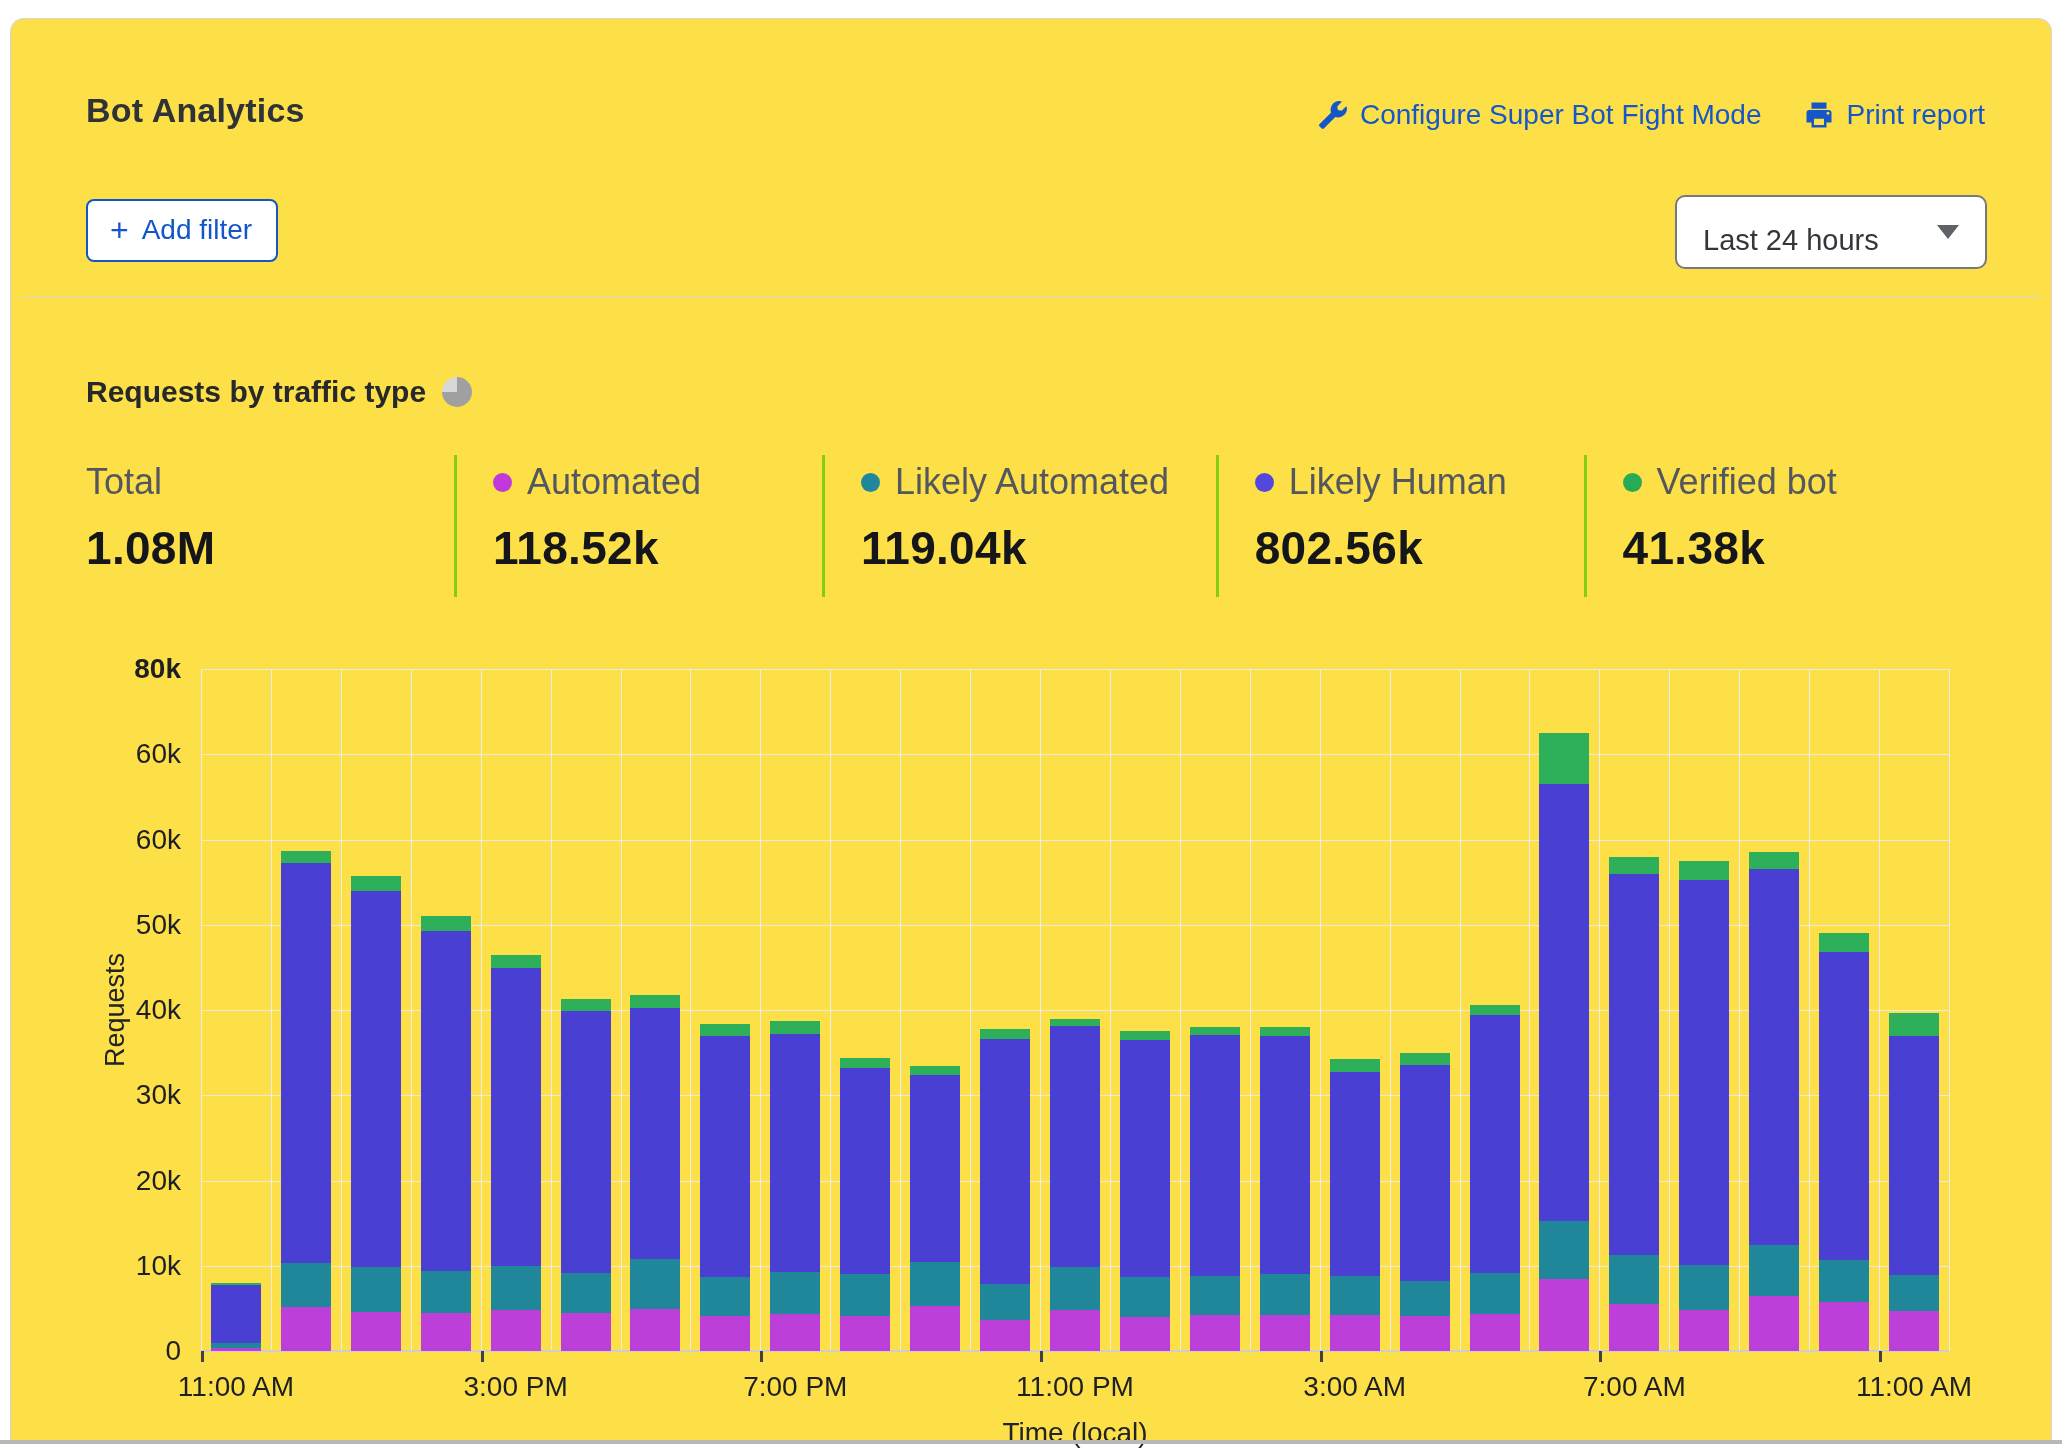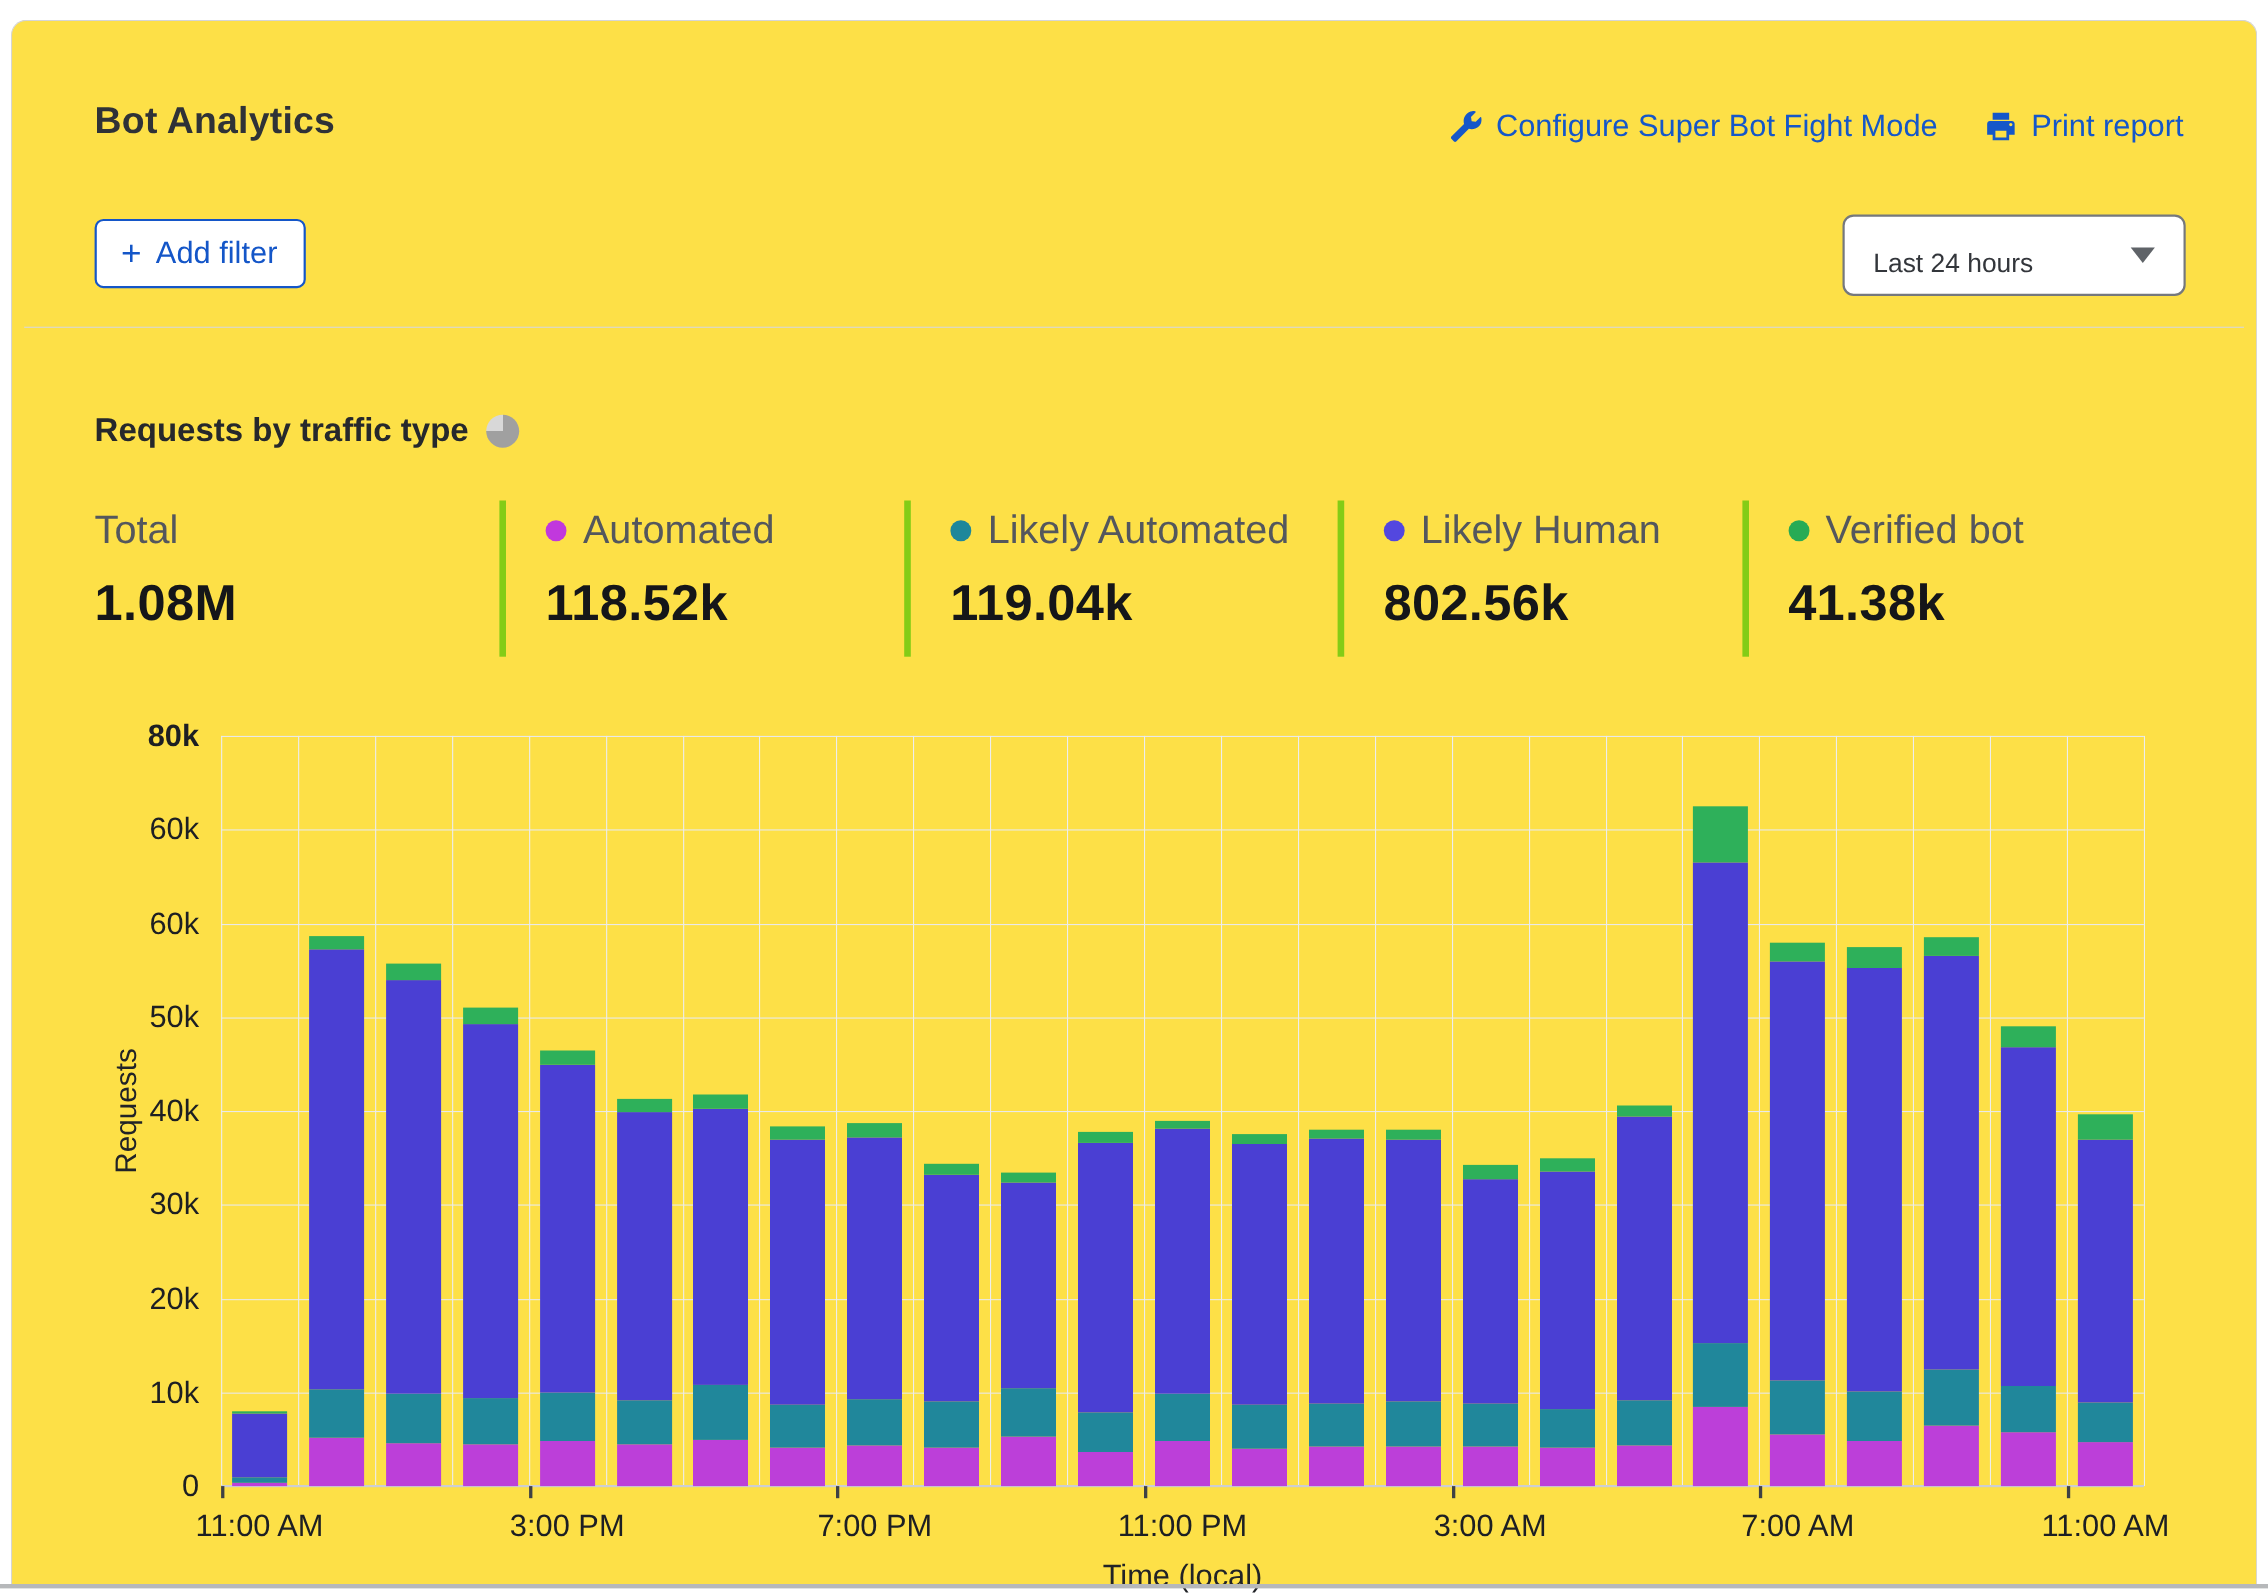--- a/index.html
+++ b/index.html
@@ -23,37 +23,37 @@
                 border:2px solid #1456c8; border-radius:8px; background:#fff; color:#1456c8;
                 font-size:28px; padding:13px 24px 14px 22px; cursor:pointer;
                 font-family:"Liberation Sans", sans-serif; }
   .add-filter .plus { font-size:32px; font-weight:400; line-height:26px; }
 
   
   .dropdown { position:absolute; right:64px; top:176px; width:312px; height:74px;
               border:2px solid #75787d; border-radius:10px; background:#fff;
               display:flex; align-items:center; justify-content:space-between;
               padding:0 26px; cursor:pointer; }
-  .dropdown .val { font-size:24px; color:#33363b;margin-top:16px; }
+  .dropdown .val { font-size:29px; color:#33363b;margin-top:16px; }
   .caret { width:0; height:0; border-left:11px solid transparent; border-right:11px solid transparent;
            border-top:14px solid #5f6368; }
 
   .header-divider { position:absolute; left:11px; right:11px; top:278px; height:1px; background:#d8d8d8; }
 
   
   .section-heading { position:absolute; left:75px; top:356px; display:flex; align-items:center; gap:16px; }
   .section-heading .txt { font-size:30px; font-weight:700; color:#26282c; }
   .pie-icon { width:30px; height:30px; border-radius:50%;
               background:conic-gradient(#a0a0a0 0 270deg, #d8d8d8 270deg 360deg); }
 
   
   #stats { position:absolute; left:75px; right:70px; top:436px; height:142px;
            display:grid; grid-template-columns:1fr 1fr 1.07fr 1fr 1.08fr; }
   .stat { padding-top:6px; }
-  .stat + .stat { border-left:6px solid #84cc16; padding-left:36px; }
+  .stat + .stat { border-left:3px solid #84cc16; padding-left:36px; }
   .stat-label-row { display:flex; align-items:center; gap:15px; }
   .stat-dot { width:19px; height:19px; border-radius:50%; flex:0 0 auto; }
   .stat-label { font-size:36px; color:#54575d; }
   .stat-value { font-size:46px; font-weight:700; color:#151619; margin-top:18px; letter-spacing:.3px; }
 
   
   #plot { position:absolute; left:190px; top:650px; width:1748px; height:682px; }
   .hgrid { position:absolute; left:0; width:100%; height:1px; background:#e9e9e9; }
   .vgrid { position:absolute; top:0; width:1px; height:682px; background:#ededed; }
   .baseline { position:absolute; left:0; bottom:-1px; width:100%; height:2px; background:#cdced1; }

